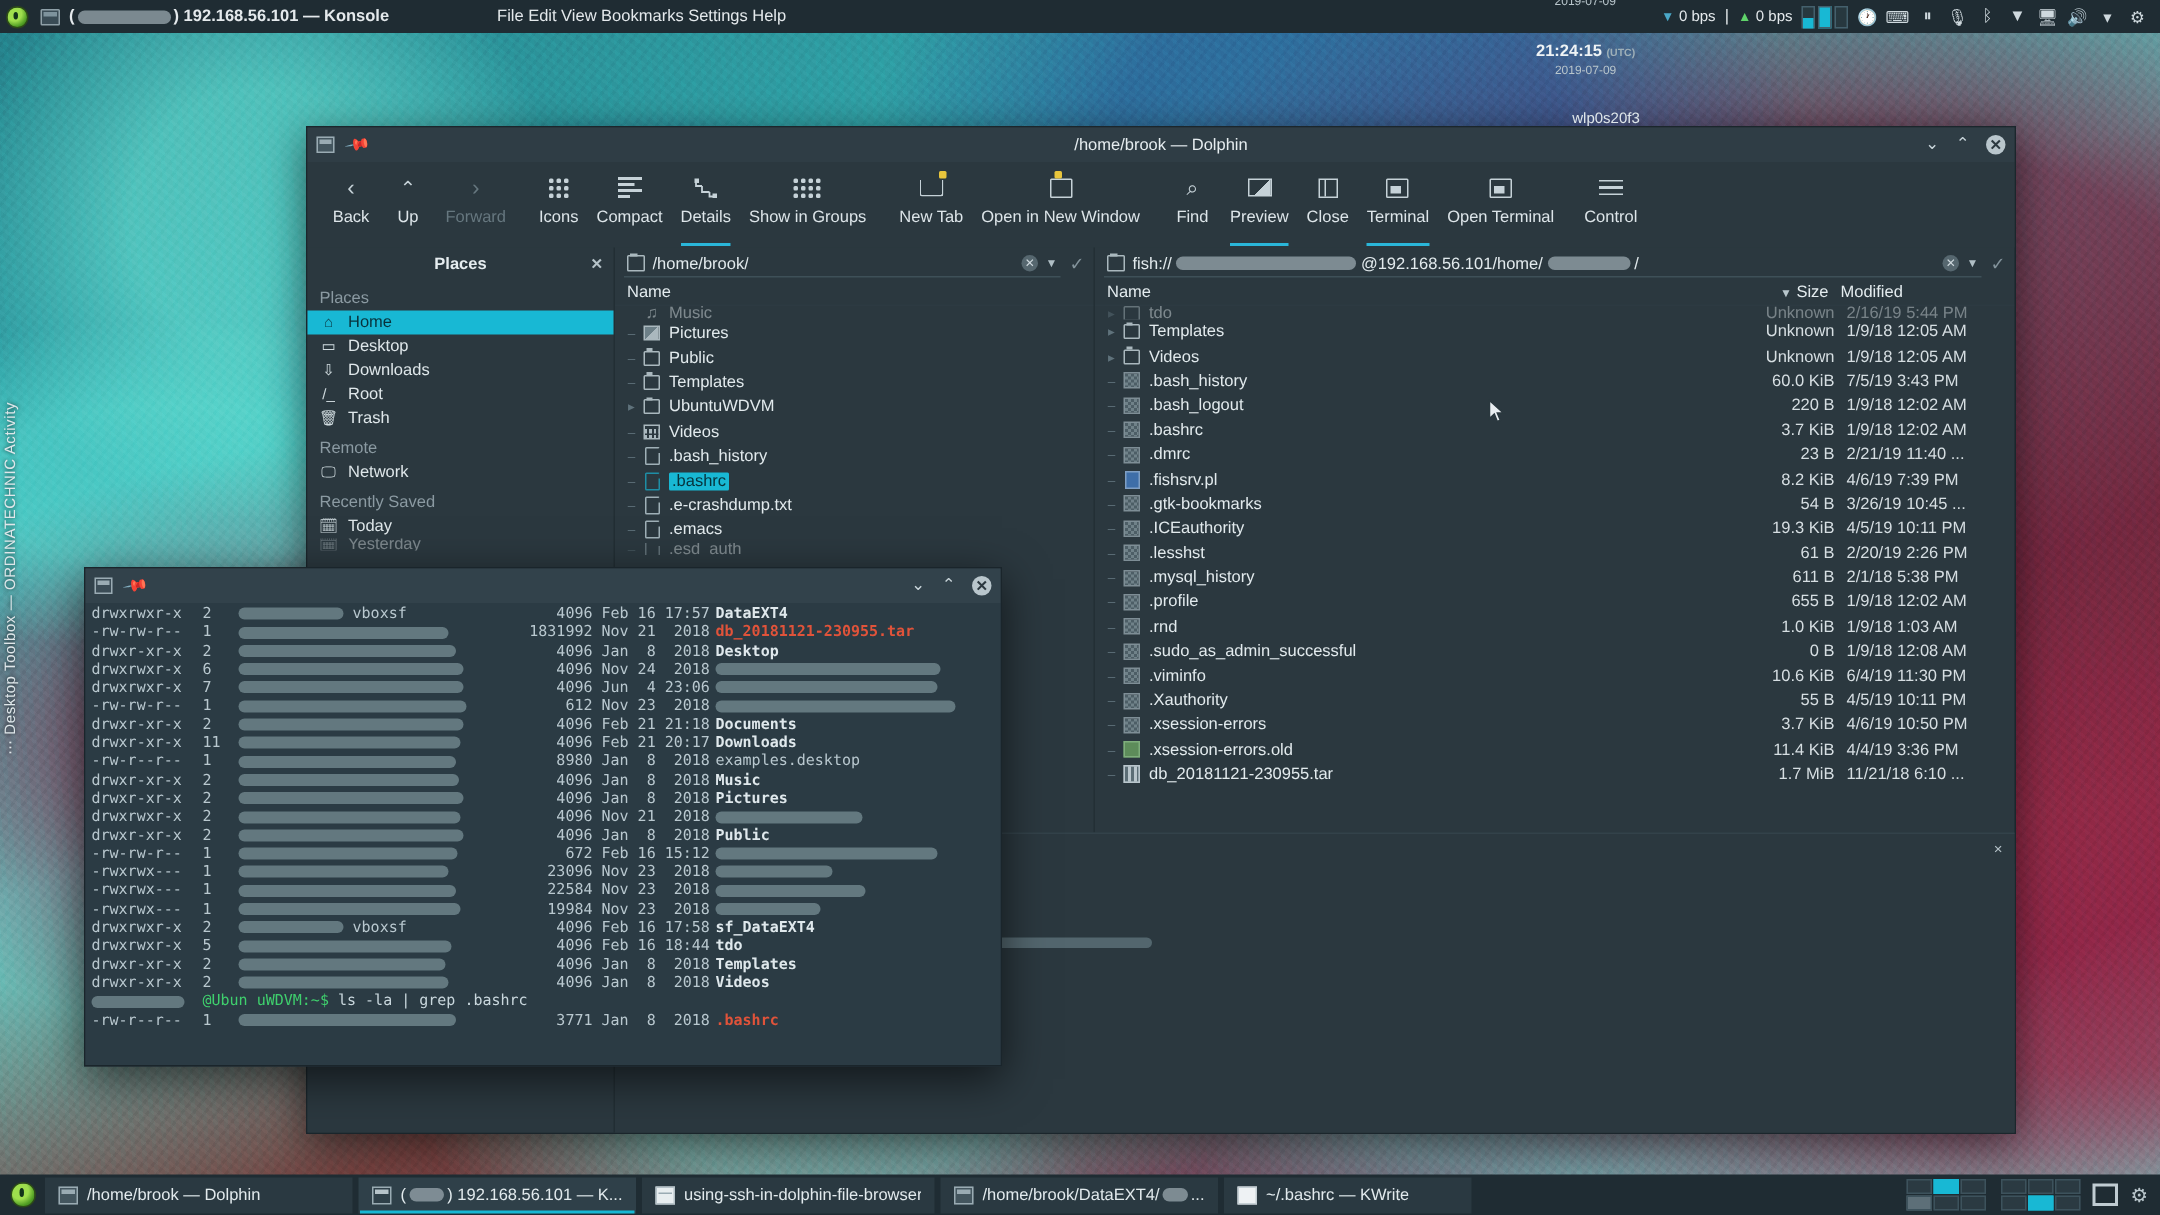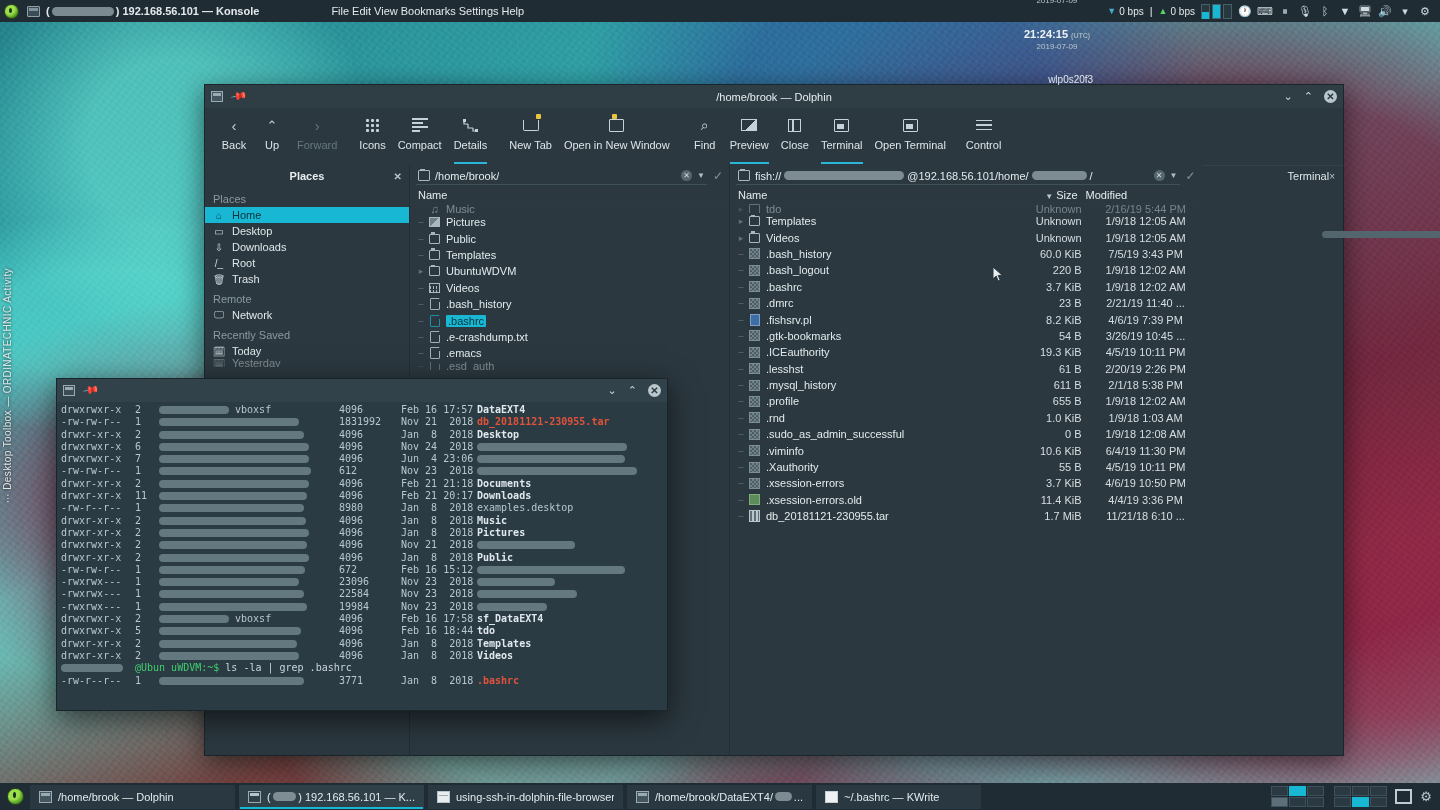--- a/index.html
+++ b/index.html
@@ -168,21 +168,21 @@
   .places-head .x { position:absolute; right:7px; font-size:10px; color:#b6c3c9; cursor:pointer;}
   .pl-group { font-size:11px; color:#8b9aa2; padding:6px 8px 2px 8px; }
   .pl-item {
     display:flex; align-items:center; gap:7px; padding:2px 8px; height:16px;
     font-size:11px; color:#dfe7ea; cursor:pointer;
   }
   .pl-item.sel { background:#18b8d4; color:#08323c; font-weight:normal;}
   .pl-ico { width:12px; height:12px; display:flex; align-items:center; justify-content:center; font-size:10px; color:#cfdade;}
   .pl-item.sel .pl-ico { color:#0a3a45; }
 
-  .panes { flex:1; display:flex; flex-direction:row; min-width:0; }
+  .panes { flex:1; display:flex; flex-direction:column; min-width:0; }
   .panes-row { flex:1; display:flex; min-height:0; }
   .pane { display:flex; flex-direction:column; min-width:0; }
   .pane.left { width: 320px; flex:none; border-right:1px solid #232f35;}
   .pane.right { flex:1; }
 
   .urlbar { height:22px; display:flex; align-items:center; gap:6px; padding:0 6px; flex:none; }
   .urlbox {
     flex:1; height:18px; display:flex; align-items:center; gap:5px;
     border-bottom:1px solid #3e5058; padding:0 2px; min-width:0;
   }
@@ -206,21 +206,21 @@
   .colhdr .c-size { width:78px; text-align:right; padding-right:8px; }
   .colhdr .c-mod { width:112px; }
   .sortcaret { font-size:8px; color:#b8c6cc; margin-right:3px; }
 
   .filelist { flex:1; overflow:hidden; position:relative; padding-top:0; }
   .frow { height:16.4px; display:flex; align-items:center; font-size:11px; color:#e2eaed; padding-left:4px; }
   .frow .tree { width:14px; color:#5f727b; font-size:9px; text-align:center; flex:none; }
   .frow .fico { width:13px; height:12px; margin-right:5px; flex:none; display:flex;align-items:center;justify-content:center;}
   .frow .fname { flex:1; white-space:nowrap; overflow:hidden; }
   .frow .fsize { width:78px; text-align:right; padding-right:8px; color:#d6dee2; }
-  .frow .fmod { width:112px; color:#d6dee2; white-space:nowrap;text-align:center; }
+  .frow .fmod { width:112px; color:#d6dee2; white-space:nowrap; }
   .frow.sel .fname { background:#18b8d4; color:#07323b; padding:0 2px; border-radius:1px; }
   .frow.partial { opacity:.45; }
 
   .ico-folder { width:11px;height:10px;border:1px solid #aab8be;border-radius:1px;position:relative;}
   .ico-folder::before{content:"";position:absolute;left:1px;top:-2.5px;width:4px;height:2px;background:#aab8be;}
   .ico-file { width:10px;height:12px;border:1px solid #9fb0b7;border-radius:1px;position:relative;background:transparent;}
   .ico-file::after{content:"";position:absolute;right:-1px;top:-1px;border-width:0 0 4px 4px;border-style:solid;border-color:transparent transparent #2b383f transparent;}
   .ico-hidden { width:11px;height:11px;border:1px solid #8d9ea6; background:
      repeating-conic-gradient(#7d8f97 0 25%, #53656d 0 50%) 0 0/4px 4px; opacity:.85;}
   .ico-pic { width:11px;height:10px;border:1px solid #aab8be;background:linear-gradient(135deg,#6d8088 50%, #aab8be 50%); }
@@ -261,21 +261,21 @@
   .kterm {
     flex:1; padding:2px 0 0 0; overflow:hidden;
     font-family: "DejaVu Sans Mono", "Liberation Mono", monospace;
     font-size: 10px; line-height: 12.3px; color:#b9c8cf; position:relative;
     background:#2b3b44;
   }
   .kline { display:flex; white-space:pre; padding-left:4px; height:12.3px; align-items:center;}
   .k-perm { width:74px; flex:none; }
   .k-n { width:24px; flex:none; }
   .k-owner { width:180px; flex:none; position:relative; }
-  .k-size { width:62px; text-align:left; flex:none; padding-right:6px;}
+  .k-size { width:62px; text-align:right; flex:none; padding-right:6px;}
   .k-date { width:76px; flex:none; }
   .k-name { flex:1; }
   .c-dir { color:#dfe8ec; font-weight:bold;}
   .c-red { color:#e0533a; font-weight:bold; }
   .c-green { color:#3fcf6d; }
   .redactbar { display:inline-block; height:8px; border-radius:4px; background:#63787f; vertical-align:middle; }
 
   
   #taskbar {
     position:absolute; left:0; bottom:0; width:1440px; height:27px;
@@ -439,20 +439,39 @@
     </div>
     <div class="tbi active">
       <span class="glyph">
         <svg width="17" height="15" viewBox="0 0 17 15">
             <path d="M2 2v4h4M6 6v4h5M11 10v3h4" fill="none" stroke="#c6d2d8" stroke-width="1.2"></path>
             <rect x="1" y="1" width="3" height="3" fill="#c6d2d8"></rect>
             <rect x="13" y="11" width="3" height="3" fill="#c6d2d8"></rect>
           </svg>
       </span>
       <span class="lbl">Details</span>
+    </div>
+    <div class="tbi">
+      <span class="glyph">
+          <span class="dots9" style="grid-template-columns:repeat(4,3px)">
+            <i></i>
+            <i></i>
+            <i></i>
+            <i></i>
+            <i></i>
+            <i></i>
+            <i></i>
+            <i></i>
+            <i></i>
+            <i></i>
+            <i></i>
+            <i></i>
+          </span>
+        </span>
+      <span class="lbl">Show in Groups</span>
     </div>
     <div class="tbi" style="margin-left:10px;">
       <span class="glyph" style="position:relative;">
         <span style="display:block;width:16px;height:11px;border:1.4px solid #c6d2d8;border-top:none;border-radius:0 0 2px 2px;"></span>
         <span class="newbadge" style="right:-2px;top:-1px;"></span>
       </span>
       <span class="lbl">New Tab</span>
     </div>
     <div class="tbi">
       <span class="glyph" style="position:relative;">

